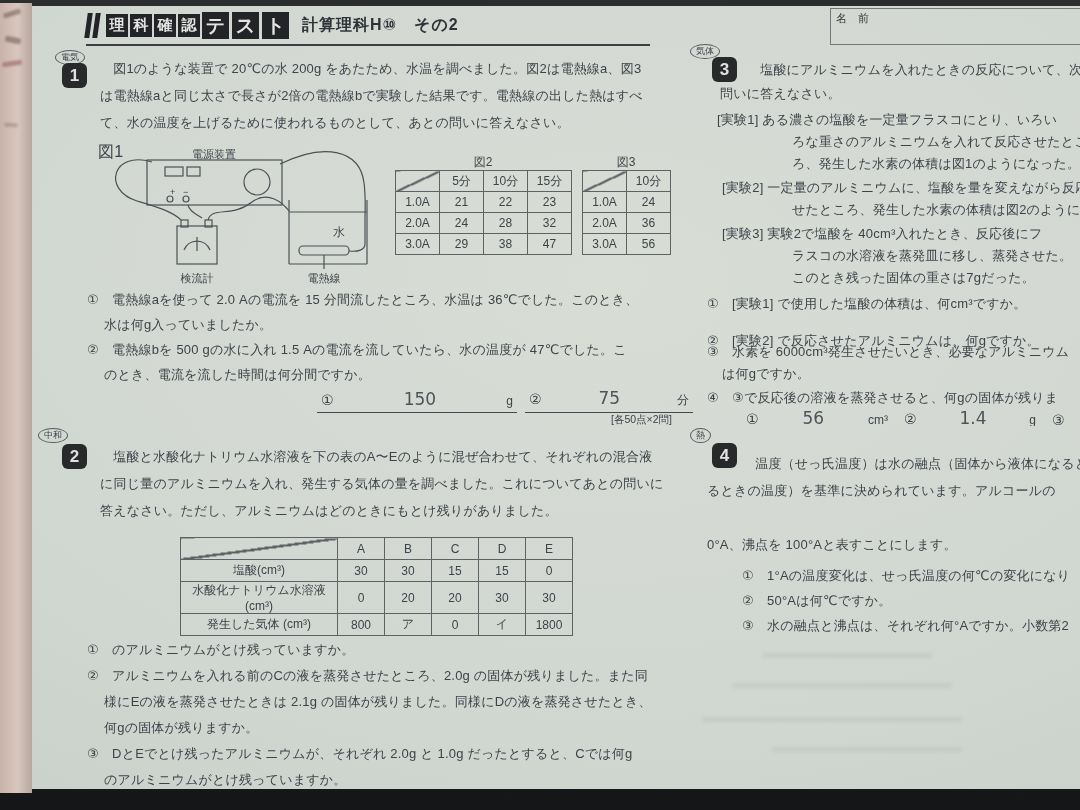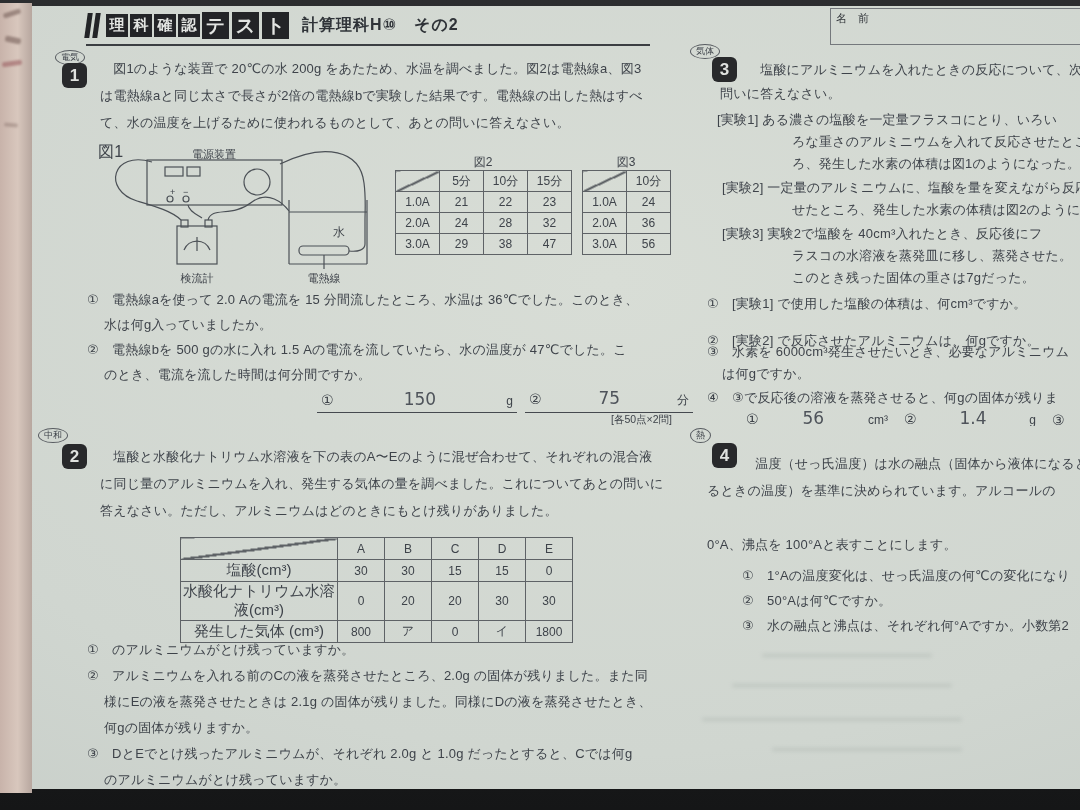--- a/index.html
+++ b/index.html
@@ -43,21 +43,21 @@
   .tl{position:absolute;white-space:nowrap;font-size:13px;line-height:1.2;letter-spacing:.2px;}
   .oval{position:absolute;border:1px solid #575b60;border-radius:50%;font-size:9px;padding:1px 5px;line-height:1.2;}
   .qbadge{position:absolute;width:25px;height:25px;background:#28292b;color:#e0e2df;border-radius:6px;
     display:flex;align-items:center;justify-content:center;font-size:17px;font-weight:bold;}
   table{position:absolute;border-collapse:collapse;color:#3e434a;}
   td{border:1px solid #5e6266;text-align:center;padding:0;}
   .ftable td{width:43px;height:20px;font-size:12px;}
   .diag{background:linear-gradient(to bottom right,transparent 47%,#5e6266 47%,#5e6266 53%,transparent 53%);}
   .ftitle{position:absolute;font-size:12px;text-align:center;}
   .mtable td{width:46px;height:21px;font-size:12px;}
-  .mtable td.rowlabel{width:156px;font-size:15px;}
+  .mtable td.rowlabel{width:156px;font-size:12px;}
 
   .ansrow{position:absolute;display:flex;align-items:flex-end;}
   .agroup{display:inline-flex;align-items:baseline;border-bottom:1.5px solid #45494f;padding:0 4px 3px;box-sizing:border-box;}
   .anum{font-size:14px;}
   .aval{flex:1;text-align:center;font-size:17px;color:#4e535a;font-family:"DejaVu Sans",sans-serif;}
   .aunit{font-size:12px;}
   .points{position:absolute;font-size:10.5px;text-align:right;}
 
   .rcol{position:absolute;overflow:hidden;}
   svg text{font-family:"Liberation Sans","DejaVu Sans",sans-serif;fill:#3e434a;}

